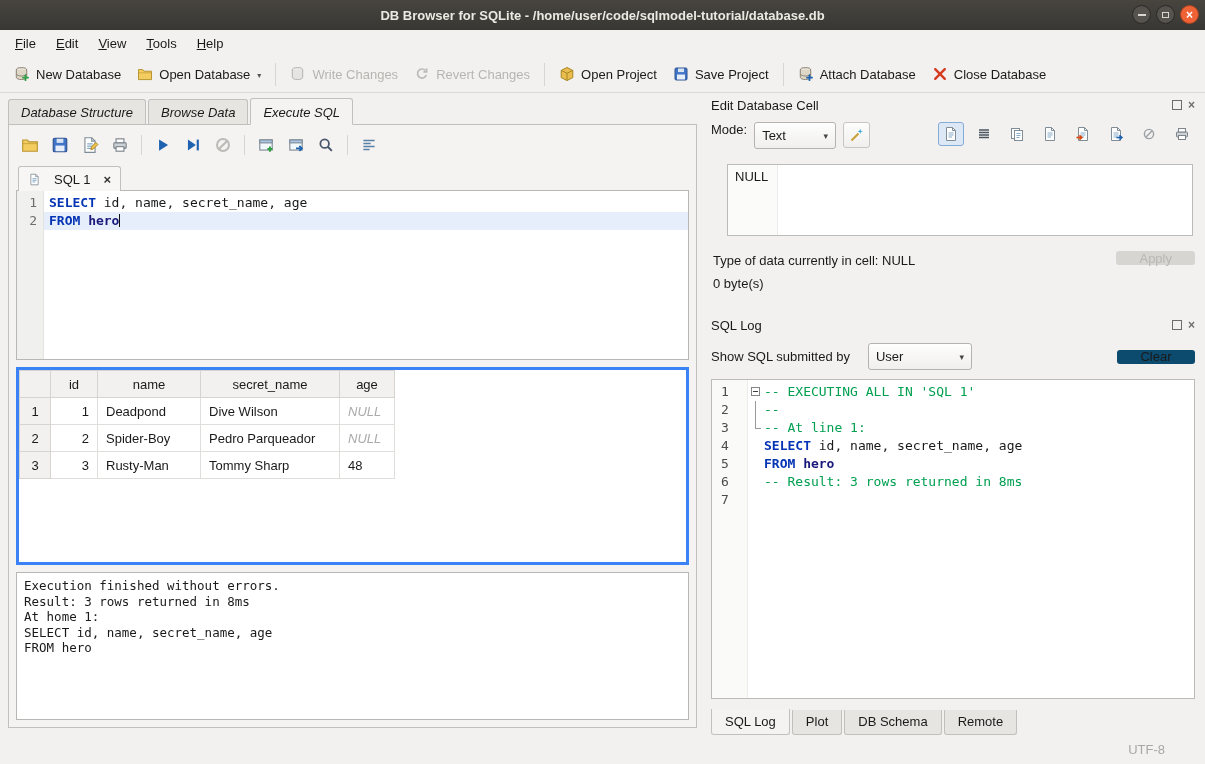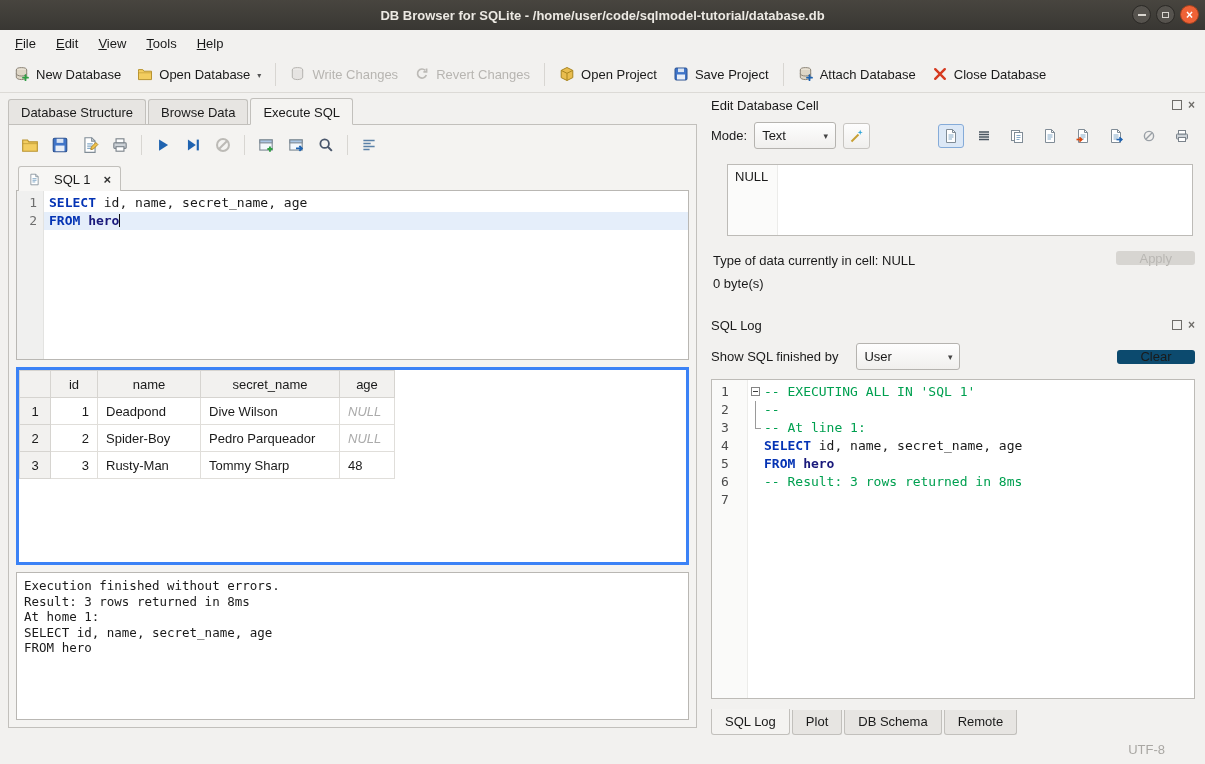--- a/index.html
+++ b/index.html
@@ -24,21 +24,21 @@
            border-bottom:1px solid #dcdad6;}
   .tb-btn{display:flex;align-items:center;gap:6px;padding:5px 8px;border-radius:3px;white-space:nowrap;}
   .tb-btn.disabled{color:#b7b5b1;}
   .tb-sep{width:1px;height:23px;background:#d8d6d2;margin:0 6px;}
   .tb-caret{font-size:8px;color:#555;margin-left:1px;align-self:flex-end;padding-bottom:2px;}
   
   .content{position:absolute;top:93px;left:0;right:0;bottom:29px;display:flex;}
   .left{width:705px;box-sizing:border-box;padding:4px 0 0 8px;display:flex;flex-direction:column;}
   .main-tabs{display:flex;align-items:flex-end;height:27px;position:relative;z-index:2;}
   .mtab{padding:5px 12px 4px;border:1px solid #c2c0bc;border-bottom:none;background:#e7e5e2;
-        margin-right:2px;border-radius:3px 3px 0 0;}
+        margin-right:2px;border-radius:3px 3px 0 0;font-style:italic;}
   .mtab.active{background:#f4f3f1;padding-top:6px;margin-bottom:-1px;border-bottom:1px solid #f4f3f1;}
   .left-body{border:1px solid #c2c0bc;background:#f4f3f1;flex:1;margin:0 8px 7px 0;
              display:flex;flex-direction:column;box-sizing:border-box;padding:4px 5px;position:relative;z-index:1;}
   
   .sql-toolbar{height:32px;display:flex;align-items:center;gap:6px;padding:0 4px;}
   .stb-btn{width:24px;height:24px;display:flex;align-items:center;justify-content:center;border-radius:3px;}
   .stb-sep{width:1px;height:20px;background:#d8d6d2;margin:0 3px;}
   
   .sqltabs-row{display:flex;align-items:flex-end;height:29px;padding-left:4px;position:relative;z-index:2;}
   .sqltab{display:flex;align-items:center;gap:13px;padding:5px 9px 4px;background:#f7f6f4;
@@ -71,21 +71,21 @@
   .msglog{margin:7px 2px 3px;background:#fff;border:1px solid #b9b7b3;flex:1;
           font-family:"DejaVu Sans Mono",monospace;font-size:12.5px;line-height:15.5px;
           padding:5px 7px;overflow:hidden;}
   
   .right{flex:1;box-sizing:border-box;padding:2px 10px 0 6px;display:flex;flex-direction:column;}
   .dock-header{display:flex;align-items:center;height:20px;}
   .dock-title{flex:1;}
   .dock-icons{display:flex;align-items:center;gap:6px;color:#6f6d69;}
   .float-sq{width:8px;height:8px;border:1px solid #6f6d69;display:inline-block;}
   .dock-x{font-size:12px;font-weight:bold;line-height:1;}
-  .mode-row{display:flex;align-items:center;gap:7px;margin:7px 0 0;}
+  .mode-row{display:flex;gap:7px;margin:7px 0 0;}
   .combo{display:inline-flex;align-items:center;justify-content:space-between;box-sizing:border-box;
          background:linear-gradient(#fefefe,#f0efed);border:1px solid #b5b3af;border-radius:3px;
          height:27px;padding:0 7px;}
   .combo .arrow{font-size:9px;color:#444;margin-left:8px;}
   .icon-btn{width:27px;height:26px;display:flex;align-items:center;justify-content:center;
             border:1px solid #c7c5c1;border-radius:3px;background:linear-gradient(#fdfdfd,#f0efed);box-sizing:border-box;}
   .cicon{width:26px;height:24px;display:flex;align-items:center;justify-content:center;border-radius:3px;}
   .cicon.active{background:#dce8f6;border:1px solid #85abd8;box-sizing:border-box;}
   .cell-box{margin:15px 2px 0 16px;height:70px;background:#fff;border:1px solid #bdbbb7;display:flex;}
   .cell-gutter{width:50px;border-right:1px solid #ececea;background:#fbfbfa;padding:4px 0 0 7px;box-sizing:border-box;}
@@ -532,21 +532,21 @@
 
       <div class="dock-header sqllog-header">
         <span class="dock-title">SQL Log</span>
         <span class="dock-icons">
           <span class="float-sq"></span>
           <span class="dock-x">×</span>
         </span>
       </div>
 
       <div class="filter-row">
-        <span class="filter-label">Show SQL finished by</span>
+        <span class="filter-label">Show SQL submitted by</span>
         <div class="combo">
           <span>User</span>
           <span class="arrow">▾</span>
         </div>
         <div class="spacer"></div>
         <div class="btn">Clear</div>
       </div>
 
       <div class="log-box">
         <div class="log-gutter">

